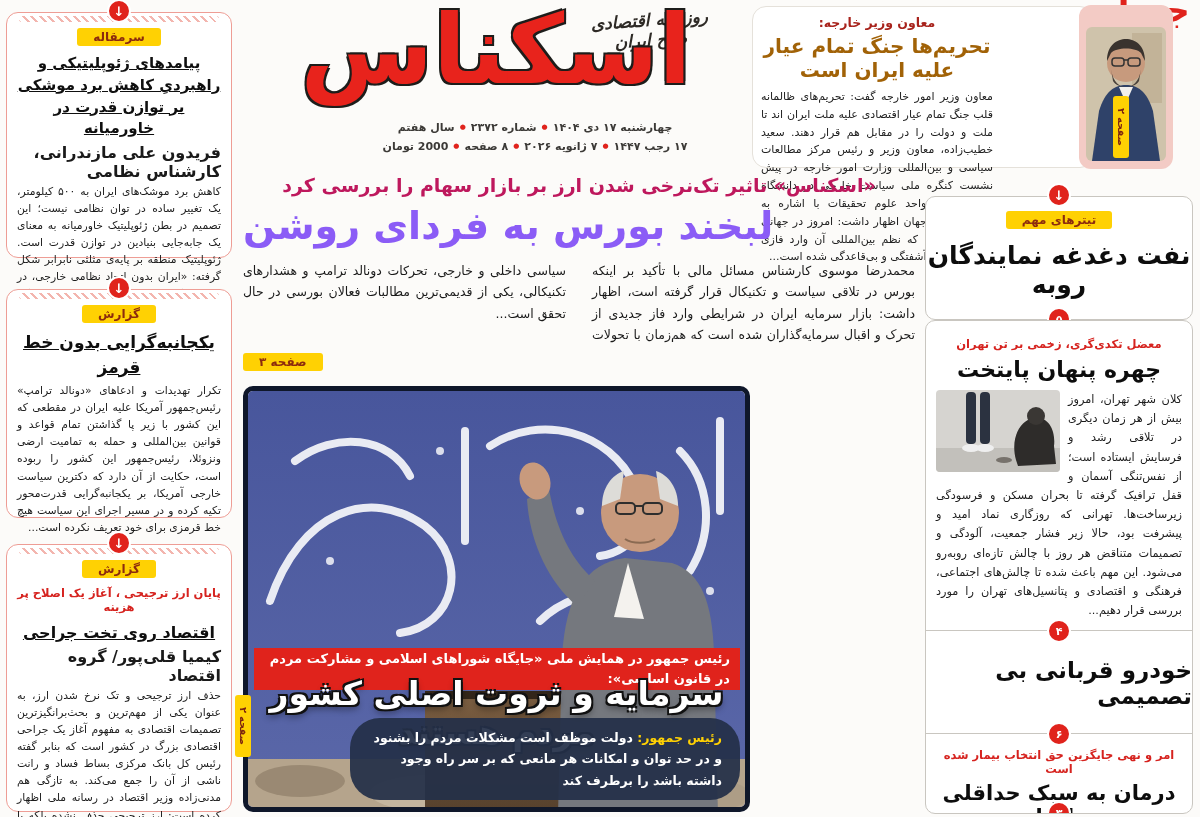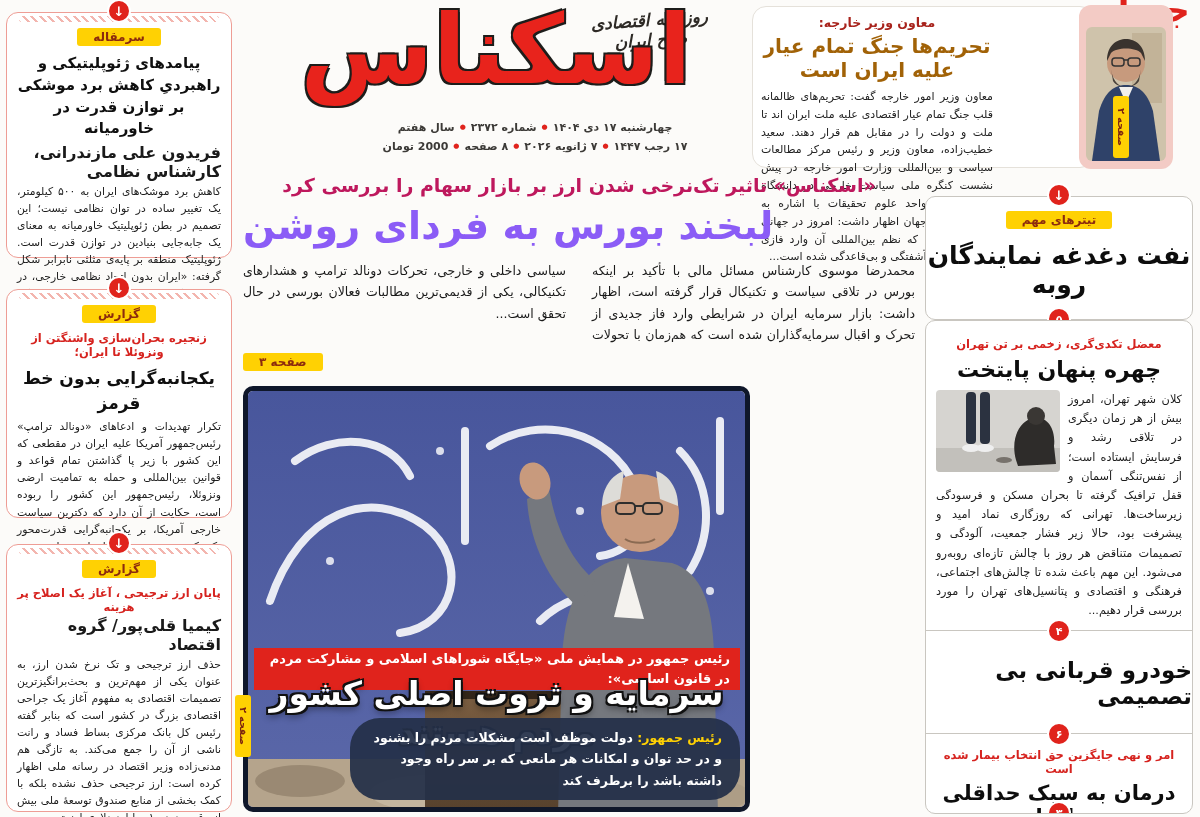--- a/index.html
+++ b/index.html
@@ -42,21 +42,21 @@
   .tr-card svg{position:absolute;left:7px;top:22px;border-radius:6px;}
 
   
   .lbox{position:absolute;left:6px;width:226px;background:#fff;border:1.5px solid #ee9d95;
         border-radius:12px;box-sizing:border-box;padding:0 10px;}
   .lbox::before{content:"";position:absolute;top:3px;left:12px;right:12px;height:6px;border-radius:3px;
         background:repeating-linear-gradient(45deg,#f3b5ae 0 2px,transparent 2px 6px);}
   .lb1{top:12px;height:246px;} .lb2{top:289px;height:229px;} .lb3{top:544px;height:268px;}
   .lbox .tagwrap{text-align:center;margin-top:13px;}
   .lb-kicker{text-align:center;color:#d6231f;font-weight:bold;font-size:11.5px;margin-top:8px;}
-  .lb-title{text-align:center;font-weight:900;font-size:15px;line-height:1.45;color:#0f0f0f;margin:7px 0 3px;}
+  .lb-title{text-align:center;font-weight:900;font-size:15px;line-height:1.45;color:#0f0f0f;margin:7px 0 3px;text-decoration:underline;}
   .lb2 .lb-title{font-size:17px;} .lb3 .lb-title{font-size:16px;}
   .lb-author{font-weight:bold;font-size:16px;text-align:right;margin:2px 0;}
   .lb-body{font-size:10.8px;line-height:1.58;text-align:justify;color:#1c1c1c;}
   .lb-footer{text-align:center;color:#d6231f;font-weight:bold;font-size:11px;margin-top:6px;}
   .lb-footer::before{content:"■";font-size:7px;margin-left:5px;vertical-align:2px;}
 
   
   .main{position:absolute;left:243px;top:174px;width:672px;}
   .main-kicker{text-align:center;color:#be185d;font-weight:900;font-size:19px;}
   .main-title{text-align:left;color:#8b5cf6;font-weight:900;font-size:38px;letter-spacing:-1px;margin:8px 0 12px;}
@@ -139,30 +139,30 @@
     <div class="tagwrap"><span class="ytag">سرمقاله</span></div>
     <div class="lb-title">پیامدهای ژئوپلیتیکی و راهبردیِ کاهش برد موشکی بر توازن قدرت در خاورمیانه</div>
     <div class="lb-author">فریدون علی مازندرانی، کارشناس نظامی</div>
     <div class="lb-body">کاهش برد موشک‌های ایران به ۵۰۰ کیلومتر، یک تغییر ساده در توان نظامی نیست؛ این تصمیم در بطن ژئوپلیتیک خاورمیانه به معنای یک جابه‌جایی بنیادین در توازن قدرت است. ژئوپلیتیک منطقه بر پایه‌ی مثلثی نابرابر شکل گرفته: «ایران بدون اتحاد نظامی خارجی، در برابر شبکه‌ای از پیمان‌ها و قدرت‌های متراکم که از پشتیبانی آمریکا و اسرائیل برخوردارند»...</div>
     <div class="lb-footer">صفحه ۲ را بخوانید</div>
   </article>
 
   <article class="lbox lb2">
     <div class="circle boxarrow">↓</div>
     <div class="tagwrap"><span class="ytag">گزارش</span></div>
-    <div class="lb-kicker">زنجیره بحران‌سازی واشنگتن از ونزوئلا تا ایران؛</div>
     <div class="lb-title">یکجانبه‌گرایی بدون خط قرمز</div>
     <div class="lb-body">تکرار تهدیدات و ادعاهای «دونالد ترامپ» رئیس‌جمهور آمریکا علیه ایران در مقطعی که این کشور با زیر پا گذاشتن تمام قواعد و قوانین بین‌المللی و حمله به تمامیت ارضی ونزوئلا، رئیس‌جمهور این کشور را ربوده است، حکایت از آن دارد که دکترین سیاست خارجی آمریکا، بر یکجانبه‌گرایی قدرت‌محور تکیه کرده و در مسیر اجرای این سیاست هیچ خط قرمزی برای خود تعریف نکرده است...</div>
     <div class="lb-footer">صفحه ۲ را بخوانید</div>
   </article>
 
   <article class="lbox lb3">
     <div class="circle boxarrow">↓</div>
     <div class="tagwrap"><span class="ytag">گزارش</span></div>
     <div class="lb-kicker">پایان ارز ترجیحی ، آغاز یک اصلاح پر هزینه</div>
+    <div class="lb-title">اقتصاد روی تخت جراحی</div>
     <div class="lb-author">کیمیا قلی‌پور/ گروه اقتصاد</div>
     <div class="lb-body">حذف ارز ترجیحی و تک نرخ شدن ارز، به عنوان یکی از مهم‌ترین و بحث‌برانگیزترین تصمیمات اقتصادی به مفهوم آغاز یک جراحی اقتصادی بزرگ در کشور است که بنابر گفته رئیس کل بانک مرکزی بساط فساد و رانت ناشی از آن را جمع می‌کند. به تازگی هم مدنی‌زاده وزیر اقتصاد در رسانه ملی اظهار کرده است: ارز ترجیحی حذف نشده بلکه با کمک بخشی از منابع صندوق توسعهٔ ملی بیش از رقم حدود ۱۰ میلیارد دلاری ارز ترجیحی به خود مردم داده خواهد شد...</div>
 
   </article>
 
   <section class="main">
     <div class="main-kicker">«اسکناس» تاثیر تک‌نرخی شدن ارز بر بازار سهام را بررسی کرد</div>
     <h1 class="main-title" style="margin:8px 0 12px;">لبخند بورس به فردای روشن</h1>
     <div class="main-body">محمدرضا موسوی کارشناس مسائل مالی با تأکید بر اینکه بورس در تلاقی سیاست و تکنیکال قرار گرفته است، اظهار داشت: بازار سرمایه ایران در شرایطی وارد فاز جدیدی از تحرک و اقبال سرمایه‌گذاران شده است که هم‌زمان با تحولات سیاسی داخلی و خارجی، تحرکات دونالد ترامپ و هشدارهای تکنیکالی، یکی از قدیمی‌ترین مطالبات فعالان بورسی در حال تحقق است...</div>
     <div class="main-tagwrap"><span class="ytag">صفحه ۳</span></div>

